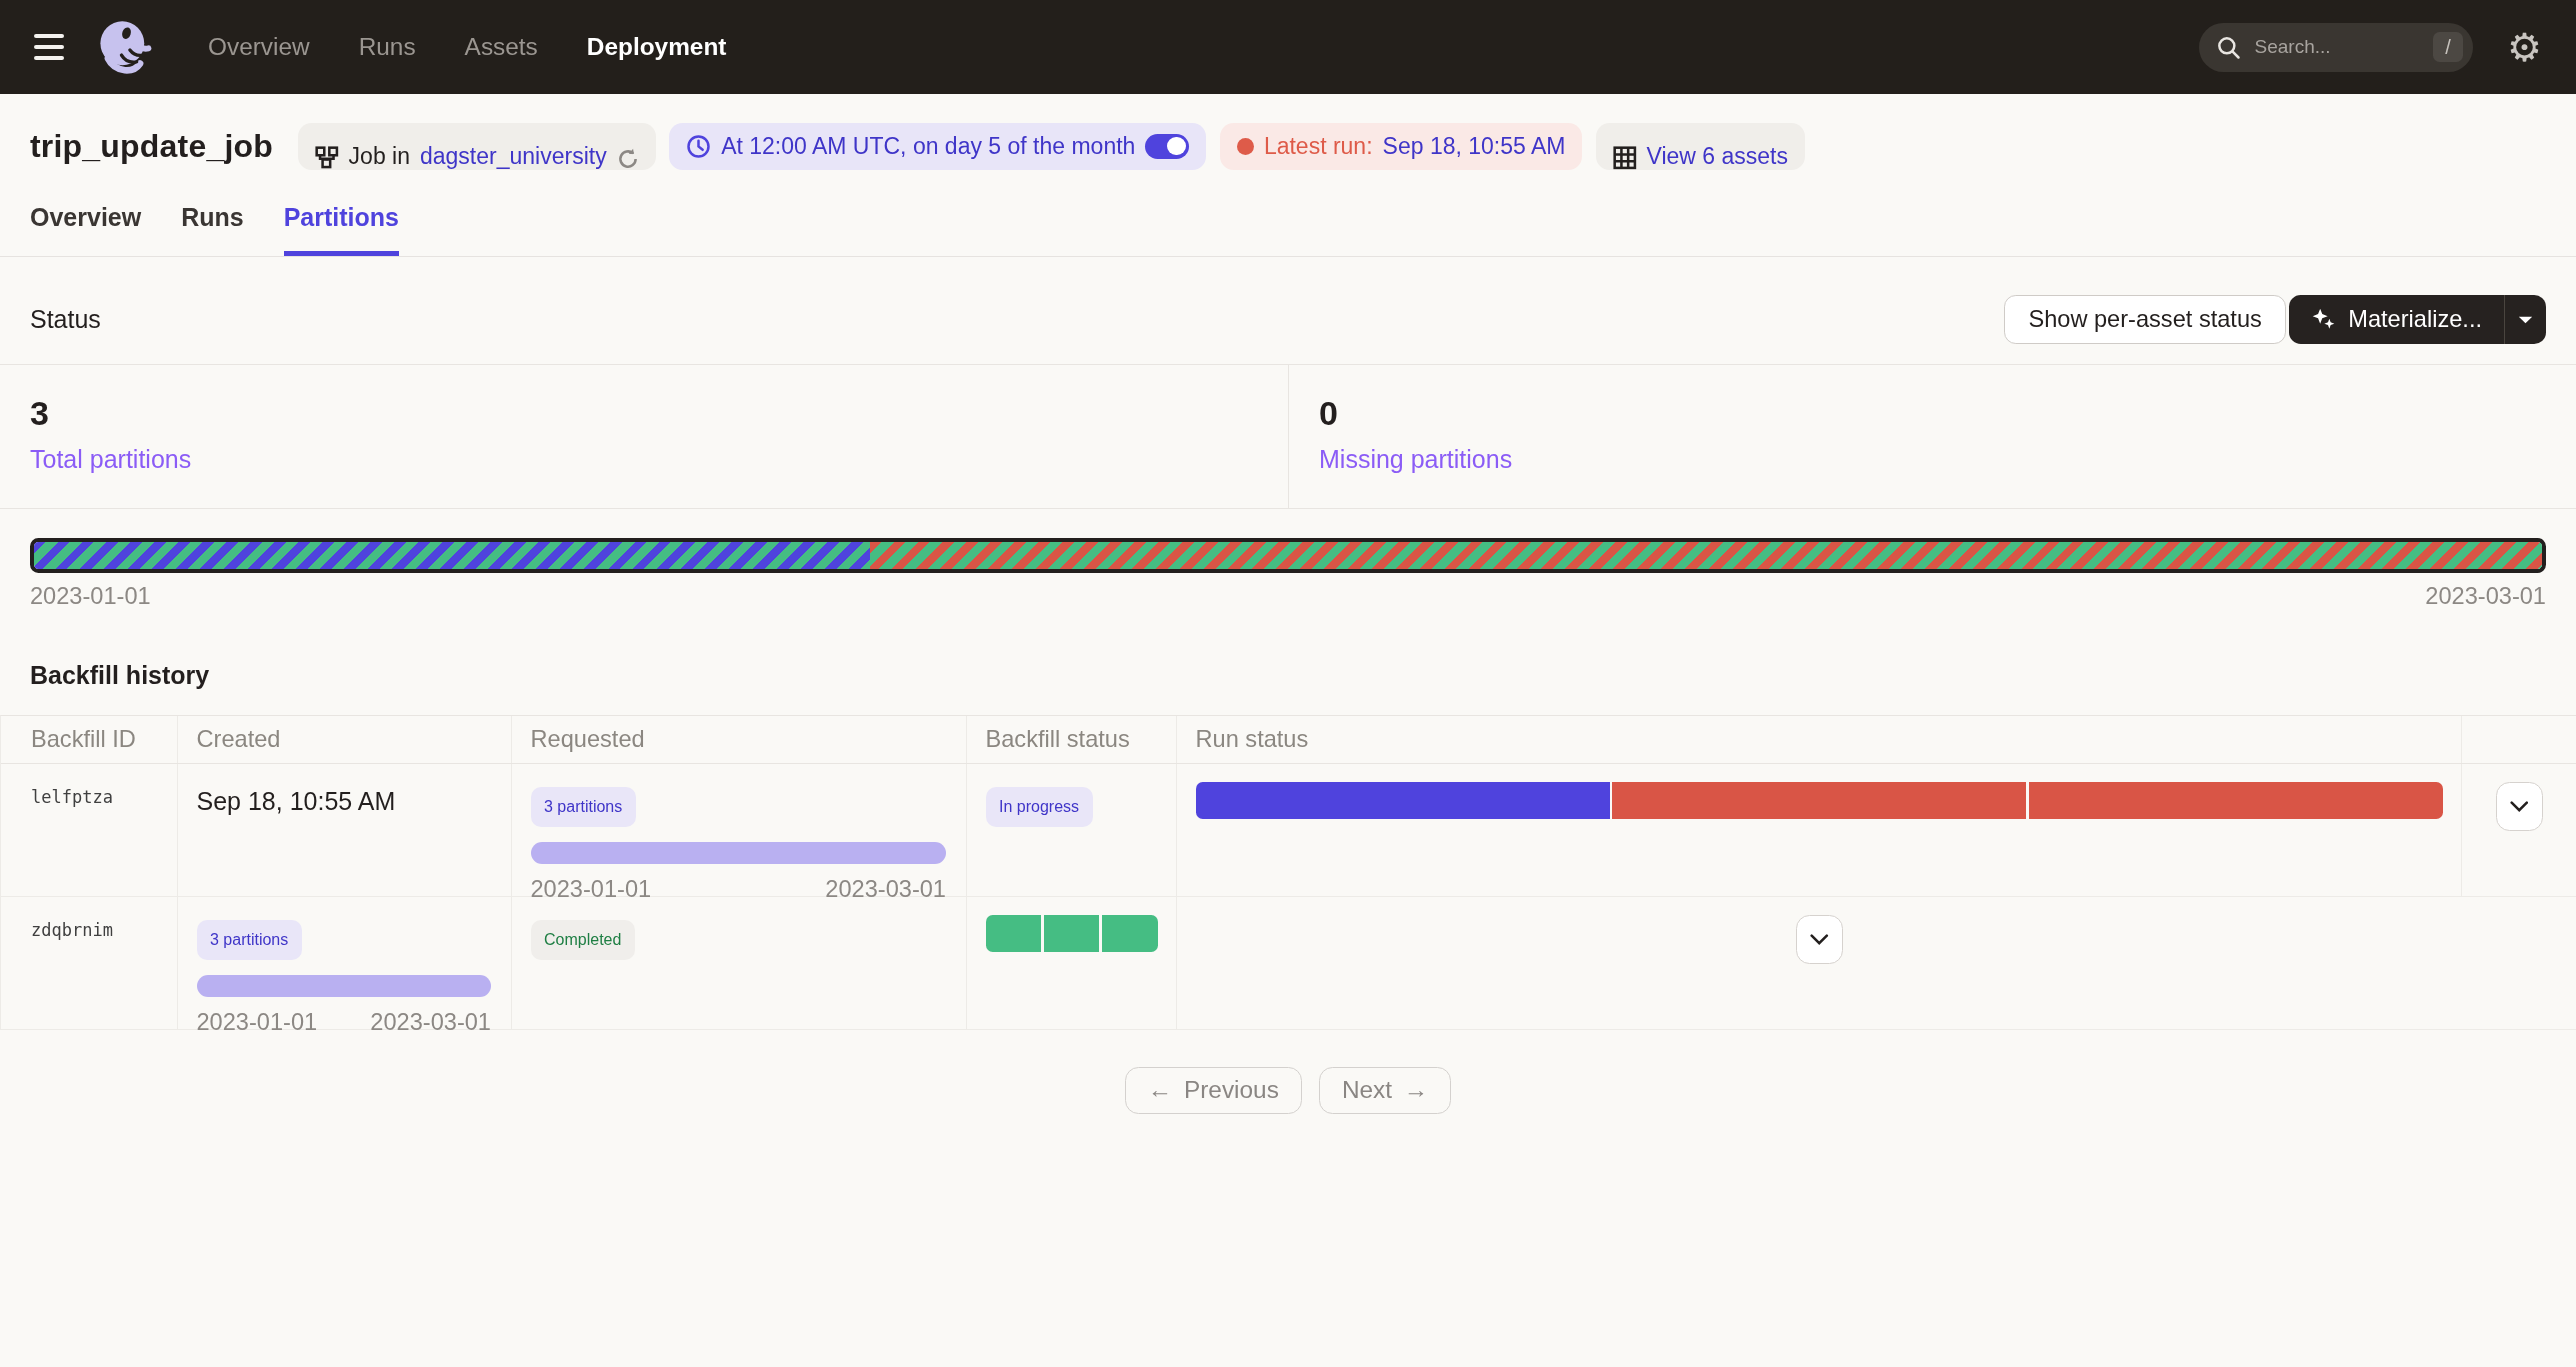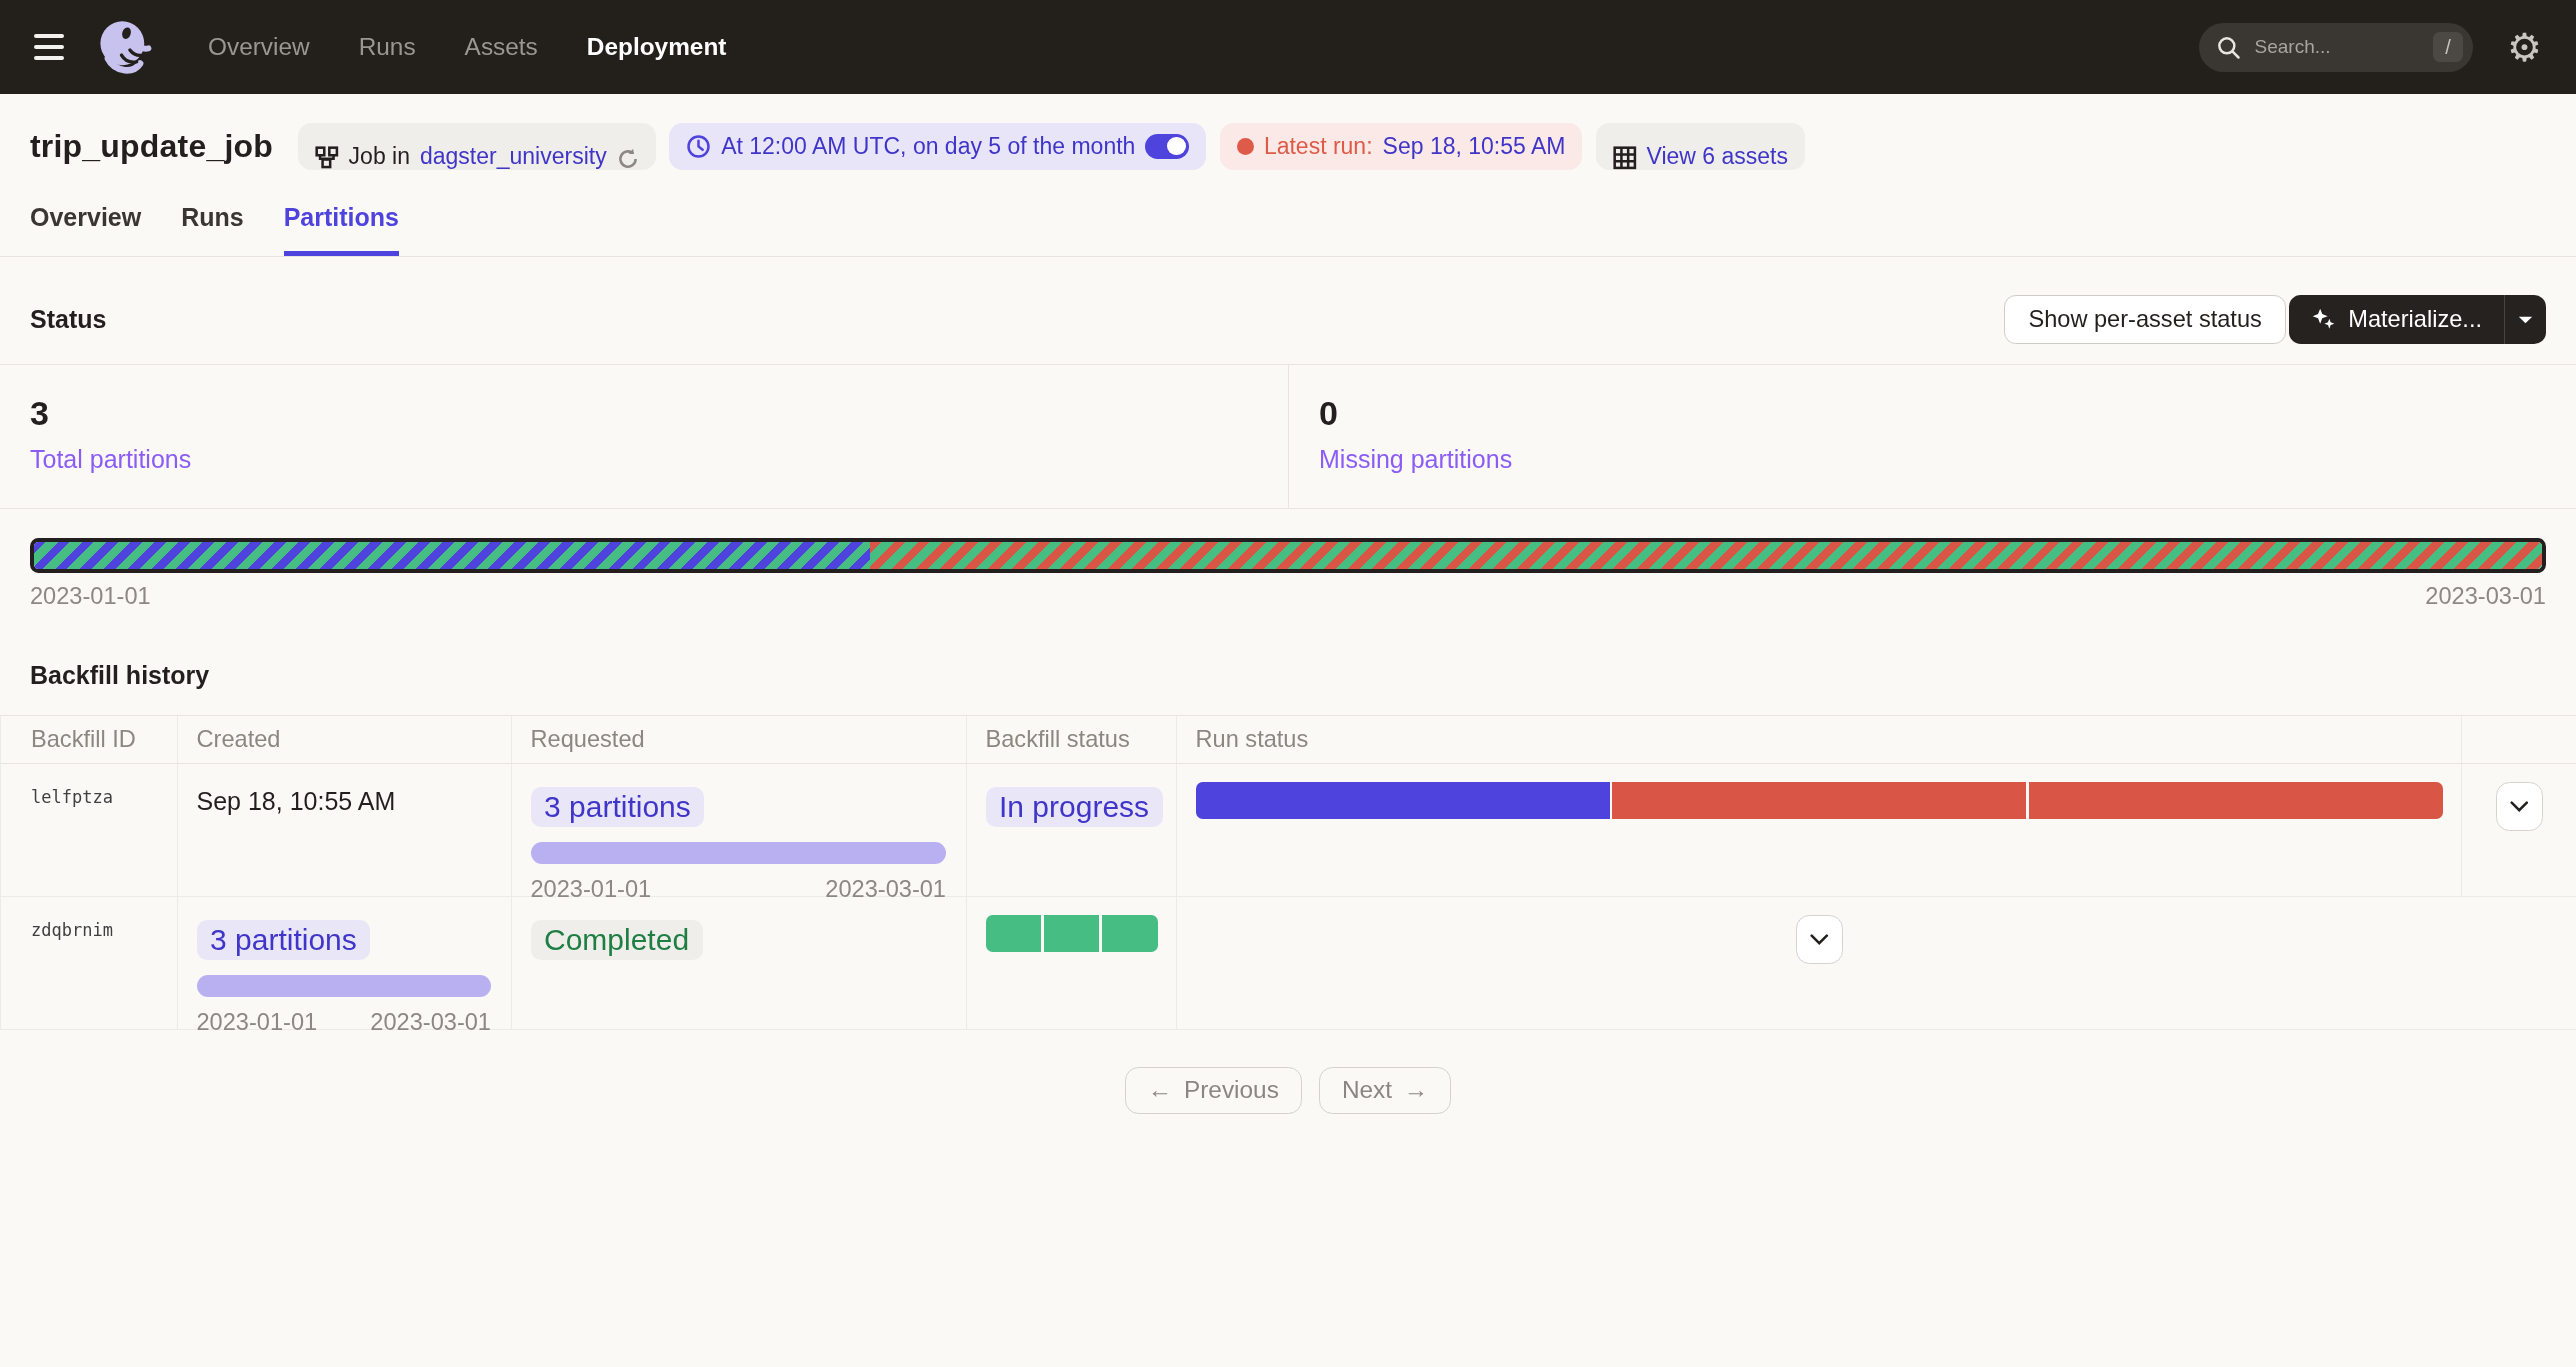--- a/index.html
+++ b/index.html
@@ -47,21 +47,21 @@
   a.link, .link { color:#3F35C8; text-decoration:none; cursor:pointer; }
   .red-dot { width:17px; height:17px; border-radius:50%; background:#DE5B49; }
   .toggle { width:44px; height:25px; border-radius:841px; background:#4F43DD; position:relative; cursor:pointer; }
   .toggle::after { content:""; position:absolute; right:3.4px; top:3.4px; width:18.5px; height:18.5px; border-radius:50%; background:#fff; }
   
   .tabs { display:flex; gap:40px; padding:0 30px; margin-top:30px; border-bottom:1.7px solid #E6E3E0; }
   .tab { font-size:25px; font-weight:600; color:#3A3633; padding-bottom:18.5px; border-bottom:5px solid transparent; cursor:pointer; }
   .tab.active { color:#4F43DD; border-bottom-color:#4F43DD; }
   
   .status-row { display:flex; align-items:center; justify-content:space-between; padding:0 30px; margin-top:37px; height:52px; }
-  .section-heading { font-size:25px; font-weight:700; }
+  .section-heading { font-size:25px; font-weight:400; }
   .status-actions { display:flex; align-items:center; gap:3px; }
   .btn-outline {
     height:49px; border-radius:11.8px; border:1.7px solid #CFCBC7; background:#FFFFFF;
     font-size:23.6px; color:#231F1E; padding:0 23.6px; display:flex; align-items:center; cursor:pointer;
     font-family:"Liberation Sans", sans-serif;
   }
   .btn-split { display:flex; height:49px; border-radius:11.8px; overflow:hidden; background:#262220; color:#fff; cursor:pointer; }
   .btn-split-main { display:flex; align-items:center; gap:11.8px; padding:0 22px; font-size:23.6px; }
   .btn-split-caret { width:42px; display:flex; align-items:center; justify-content:center; border-left:1.7px solid #4A453F; }
   
@@ -83,21 +83,21 @@
   .bf-head .cell { height:47px; display:flex; align-items:center; font-size:23.6px; color:#8B8781; }
   .cell { padding-left:18.5px; border-right:1.7px solid #EDEBE7; }
   .cell:last-child { border-right:none; }
   .cell.first { padding-left:30px; }
   .bf-row { border-bottom:1.7px solid #EDEBE7; }
   .bf-row .cell { height:132px; padding-top:23.6px; }
   .bf-id { font-family:"DejaVu Sans Mono", monospace; font-size:17px; color:#404040; text-decoration:none; cursor:pointer; }
   .bf-created { font-size:25px; color:#231F1E; }
   .badge {
     display:inline-flex; align-items:center; height:40px; padding:0 13.5px;
-    border-radius:10px; font-size:30px; white-space:nowrap;
+    border-radius:10px; font-size:16px; white-space:nowrap;
   }
   .badge-lav { background:#E9E6F8; color:#3F35C8; }
   .badge-in_progress { background:#E9E6F8; color:#3F35C8; }
   .badge-completed { background:#F0EEEB; color:#1E7E43; }
   .req-col { padding-right:20px; }
   .req-bar { height:22px; border-radius:11px; background:#B9B0F1; margin-top:15px; }
   .req-dates { display:flex; justify-content:space-between; font-size:23.6px; color:#8C8884; margin-top:11.8px; }
   .run-col { padding-top:18.5px !important; padding-right:18.5px; }
   .run-bar { display:flex; gap:2.5px; height:37px; border-radius:6.7px; overflow:hidden; }
   .run-seg { flex:1; }

